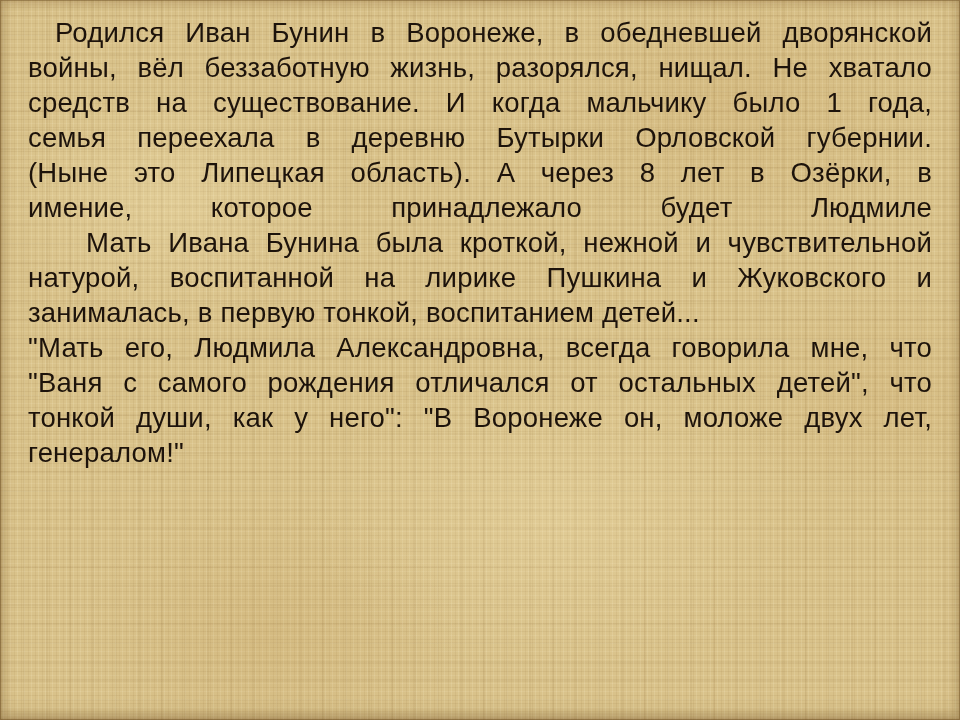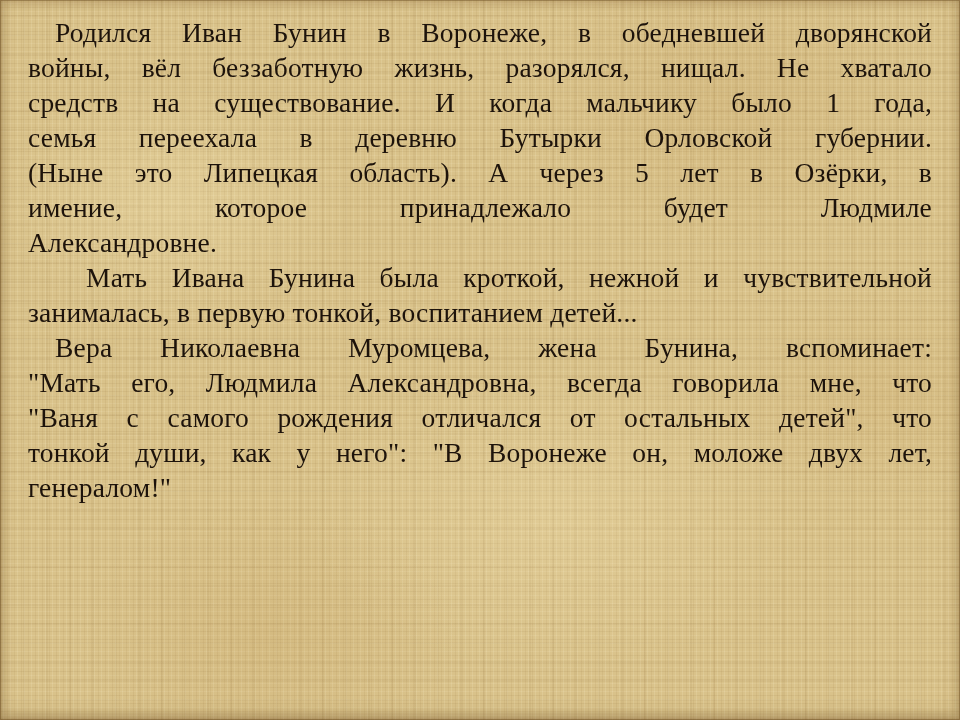--- a/index.html
+++ b/index.html
@@ -40,51 +40,49 @@
     font-family: "Liberation Sans", "DejaVu Sans", sans-serif;
     font-size: 27.5px;
     line-height: 35px;
     color: #1d130b;
     letter-spacing: 0.2px;
   }
   .line {
     white-space: nowrap;
     text-align: justify;
     text-align-last: justify;
-    font-family: Liberation Serif, serif;
   }
   .line.last {
     text-align-last: left;
   }
   .line.indent-a { text-indent: 27px; }
   .line.indent-b { text-indent: 58px; }
 </style>
 </head>
 <body>
 
 <div class="slide">
   <div class="textblock">
 
     <div class="para">
       <div class="line indent-a">Родился Иван Бунин в Воронеже, в обедневшей дворянской</div>
       <div class="line">войны, вёл беззаботную жизнь, разорялся, нищал. Не хватало</div>
       <div class="line">средств на существование. И когда мальчику было 1 года,</div>
       <div class="line">семья переехала в деревню Бутырки Орловской губернии.</div>
-      <div class="line">(Ныне это Липецкая область). А через 5 лет в Озёрки, в</div>
+      <div class="line">(Ныне это Липецкая область). А через 8 лет в Озёрки, в</div>
       <div class="line">имение, которое принадлежало будет Людмиле</div>
-      <div class="line last">Александровне.</div>
     </div>
 
     <div class="para">
       <div class="line indent-b">Мать Ивана Бунина была кроткой, нежной и чувствительной</div>
+      <div class="line">натурой, воспитанной на лирике Пушкина и Жуковского и</div>
       <div class="line last">занималась, в первую тонкой, воспитанием детей...</div>
     </div>
 
     <div class="para">
-      <div class="line indent-a">Вера Николаевна Муромцева, жена Бунина, вспоминает:</div>
       <div class="line">"Мать его, Людмила Александровна, всегда говорила мне, что</div>
       <div class="line">"Ваня с самого рождения отличался от остальных детей", что</div>
       <div class="line">тонкой души, как у него": "В Воронеже он, моложе двух лет,</div>
       <div class="line last">генералом!"</div>
     </div>
 
   </div>
 </div>
 
 </body></html>

